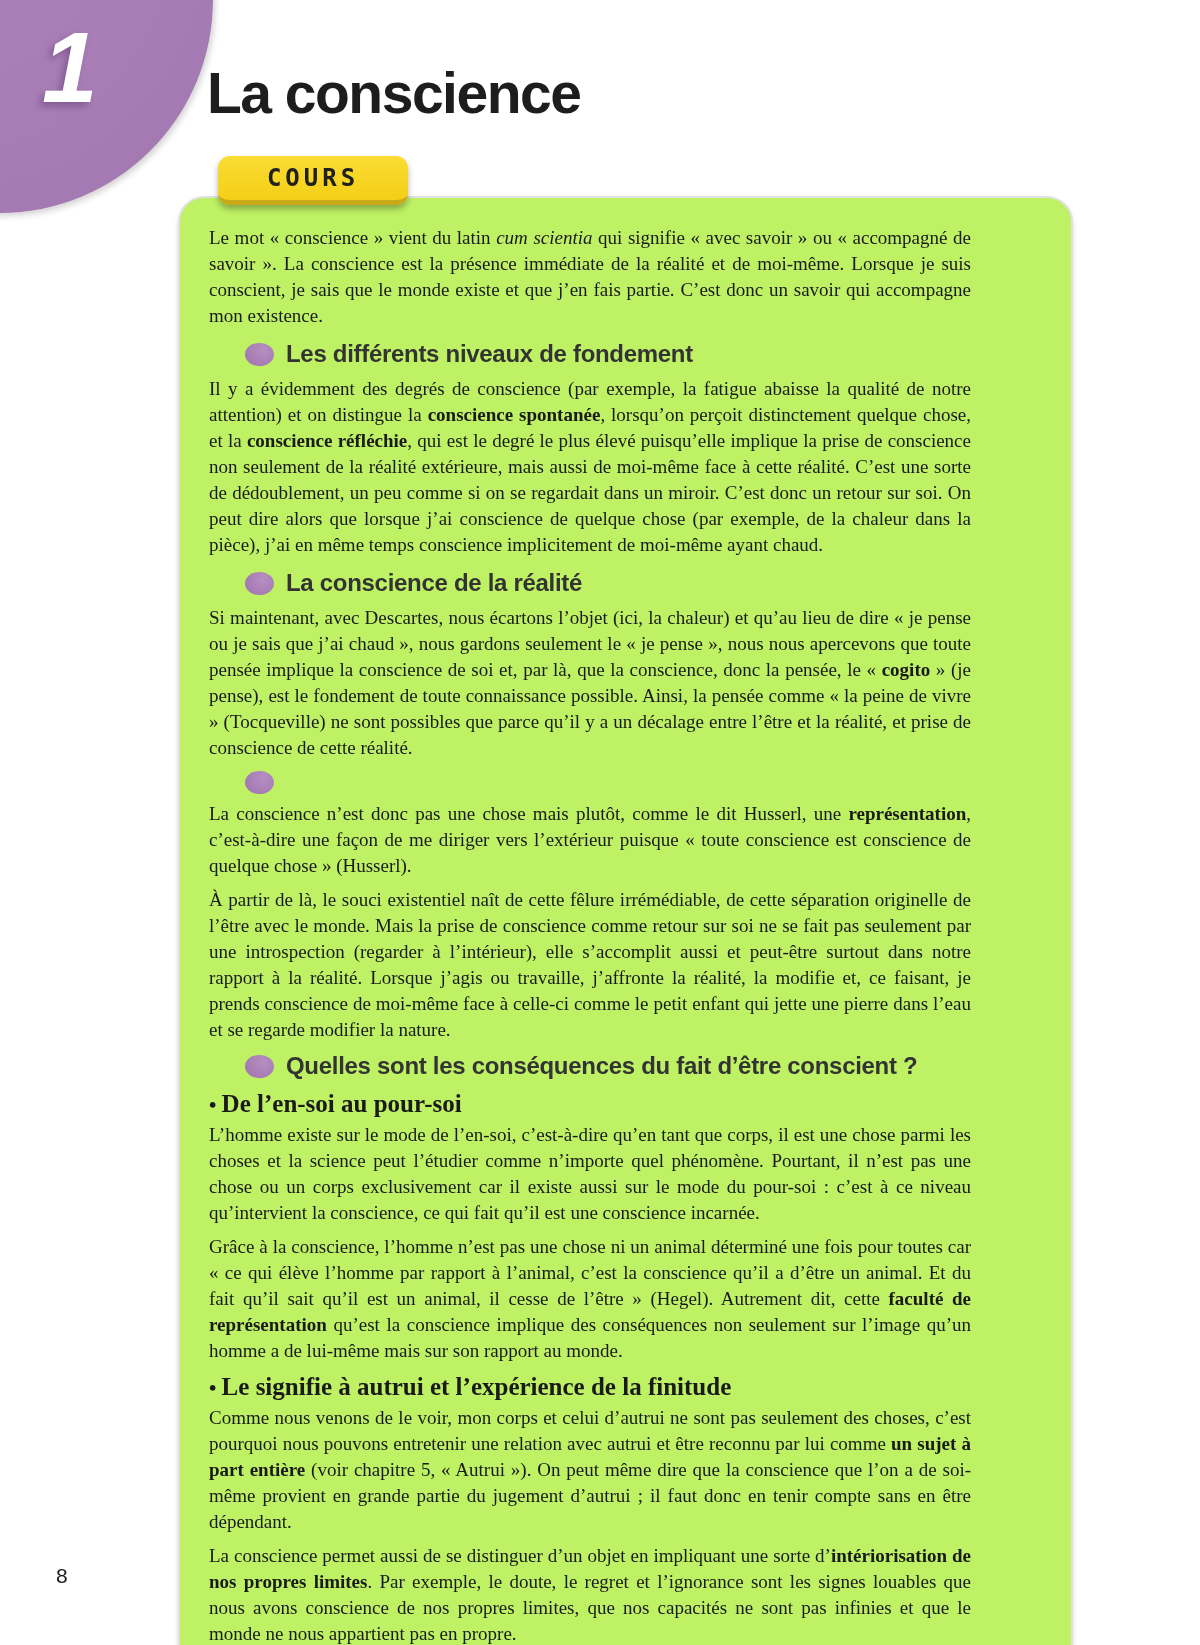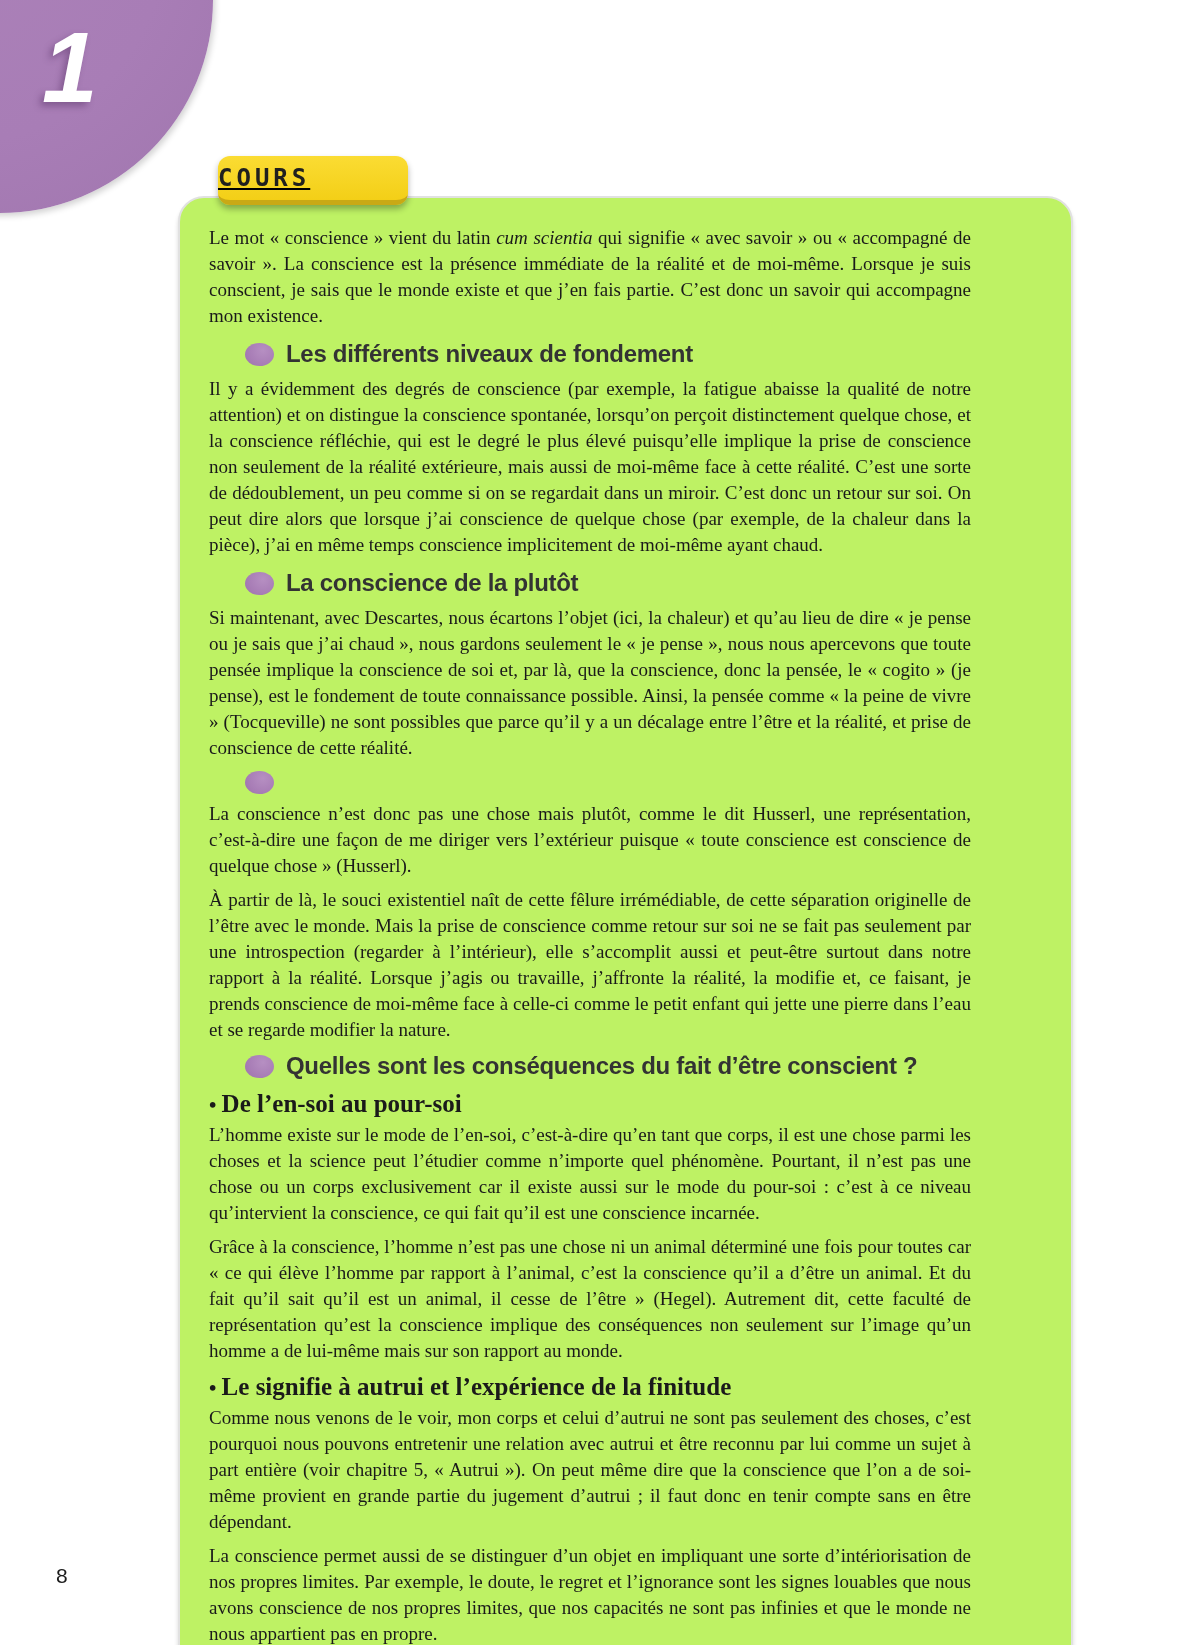--- a/index.html
+++ b/index.html
@@ -16,32 +16,32 @@
         text-shadow:-4px 4px 7px rgba(82,45,96,0.45);}
 
   .title{position:absolute;left:207px;top:60px;margin:0;
         font-family:"Liberation Sans", sans-serif;font-weight:bold;
         font-size:57px;letter-spacing:-1.5px;color:#1d1d1b;}
 
   
   .badge{position:absolute;left:218px;top:156px;width:190px;height:44px;z-index:3;
         background:linear-gradient(#fbdc33,#f3cf17);border-radius:12px;
         border-bottom:5px solid #c9a915;box-shadow:0 4px 6px rgba(0,0,0,0.3);
-        display:flex;align-items:center;text-decoration:underline;}
+        display:flex;align-items:center;justify-content:center;}
   .badge span{font-family:"DejaVu Sans Mono", monospace;font-weight:bold;
         font-size:24px;letter-spacing:4px;color:#20201f;}
 
   
   .card{position:absolute;left:178px;top:196px;width:895px;box-sizing:border-box;
         background:#bef264;border:2px solid #e1e1e1;border-radius:26px;
         box-shadow:0 4px 4px rgba(0,0,0,0.16);
         padding:27px 100px 28px 29px;z-index:2;}
 
   .para{margin:0 0 8px 0;font-size:19px;line-height:26px;text-align:justify;color:#1a1a1a;}
-  .para b{font-weight:normal;}
+  .para b{font-weight:bold;}
   .para i{font-style:italic;}
 
   .section-head{display:flex;align-items:center;margin:10px 0 7px 36px;}
   .bullet{flex:0 0 auto;width:29px;height:23px;border-radius:50%;
         background:radial-gradient(circle at 62% 32%, #b68fc2 0%, #a87db6 60%, #9c72aa 100%);
         margin-right:12px;}
   .section-title{font-family:"Liberation Sans", sans-serif;font-weight:bold;
         font-size:24px;line-height:30px;color:#333333;letter-spacing:-0.3px;}
   .section-gap{margin-top:8px;}
 
@@ -53,41 +53,42 @@
 </style>
 </head>
 <body>
 
 <div class="page">
 
   <div class="corner-circle">
     <span class="chapter-num">1</span>
   </div>
 
+  <h1 class="title">La conscience</h1>
 
   <div class="badge">
     <span>COURS</span>
   </div>
 
   <div class="card">
 
     <p class="para"><span>Le mot « conscience » vient du latin </span><i>cum scientia</i><span> qui signifie « avec savoir » ou « accompagné de savoir ». La conscience est la présence immédiate de la réalité et de moi-même. Lorsque je suis conscient, je sais que le monde existe et que j’en fais partie. C’est donc un savoir qui accompagne mon existence.</span></p>
 
     <div class="section">
       <div class="section-head">
         <span class="bullet"></span>
         <span class="section-title">Les différents niveaux de fondement</span>
       </div>
       <p class="para"><span>Il y a évidemment des degrés de conscience (par exemple, la fatigue abaisse la qualité de notre attention) et on distingue la </span><b>conscience spontanée</b><span>, lorsqu’on perçoit distinctement quelque chose, et la </span><b>conscience réfléchie</b><span>, qui est le degré le plus élevé puisqu’elle implique la prise de conscience non seulement de la réalité extérieure, mais aussi de moi-même face à cette réalité. C’est une sorte de dédoublement, un peu comme si on se regardait dans un miroir. C’est donc un retour sur soi. On peut dire alors que lorsque j’ai conscience de quelque chose (par exemple, de la chaleur dans la pièce), j’ai en même temps conscience implicitement de moi-même ayant chaud.</span></p>
     </div>
 
     <div class="section">
       <div class="section-head">
         <span class="bullet"></span>
-        <span class="section-title">La conscience de la plutôt</span>
+        <span class="section-title">La conscience de la réalité</span>
       </div>
       <p class="para"><span>Si maintenant, avec Descartes, nous écartons l’objet (ici, la chaleur) et qu’au lieu de dire « je pense ou je sais que j’ai chaud », nous gardons seulement le « je pense », nous nous apercevons que toute pensée implique la conscience de soi et, par là, que la conscience, donc la pensée, le « </span><b>cogito</b><span> » (je pense), est le fondement de toute connaissance possible. Ainsi, la pensée comme « la peine de vivre » (Tocqueville) ne sont possibles que parce qu’il y a un décalage entre l’être et la réalité, et prise de conscience de cette réalité.</span></p>
     </div>
 
     <div class="section">
       <div class="section-head">
         <span class="bullet"></span>
       </div>
       <p class="para"><span>La conscience n’est donc pas une chose mais plutôt, comme le dit Husserl, une </span><b>représentation</b><span>, c’est-à-dire une façon de me diriger vers l’extérieur puisque « toute conscience est conscience de quelque chose » (Husserl).</span></p>
       <p class="para"><span>À partir de là, le souci existentiel naît de cette fêlure irrémédiable, de cette séparation originelle de l’être avec le monde. Mais la prise de conscience comme retour sur soi ne se fait pas seulement par une introspection (regarder à l’intérieur), elle s’accomplit aussi et peut-être surtout dans notre rapport à la réalité. Lorsque j’agis ou travaille, j’affronte la réalité, la modifie et, ce faisant, je prends conscience de moi-même face à celle-ci comme le petit enfant qui jette une pierre dans l’eau et se regarde modifier la nature.</span></p>

